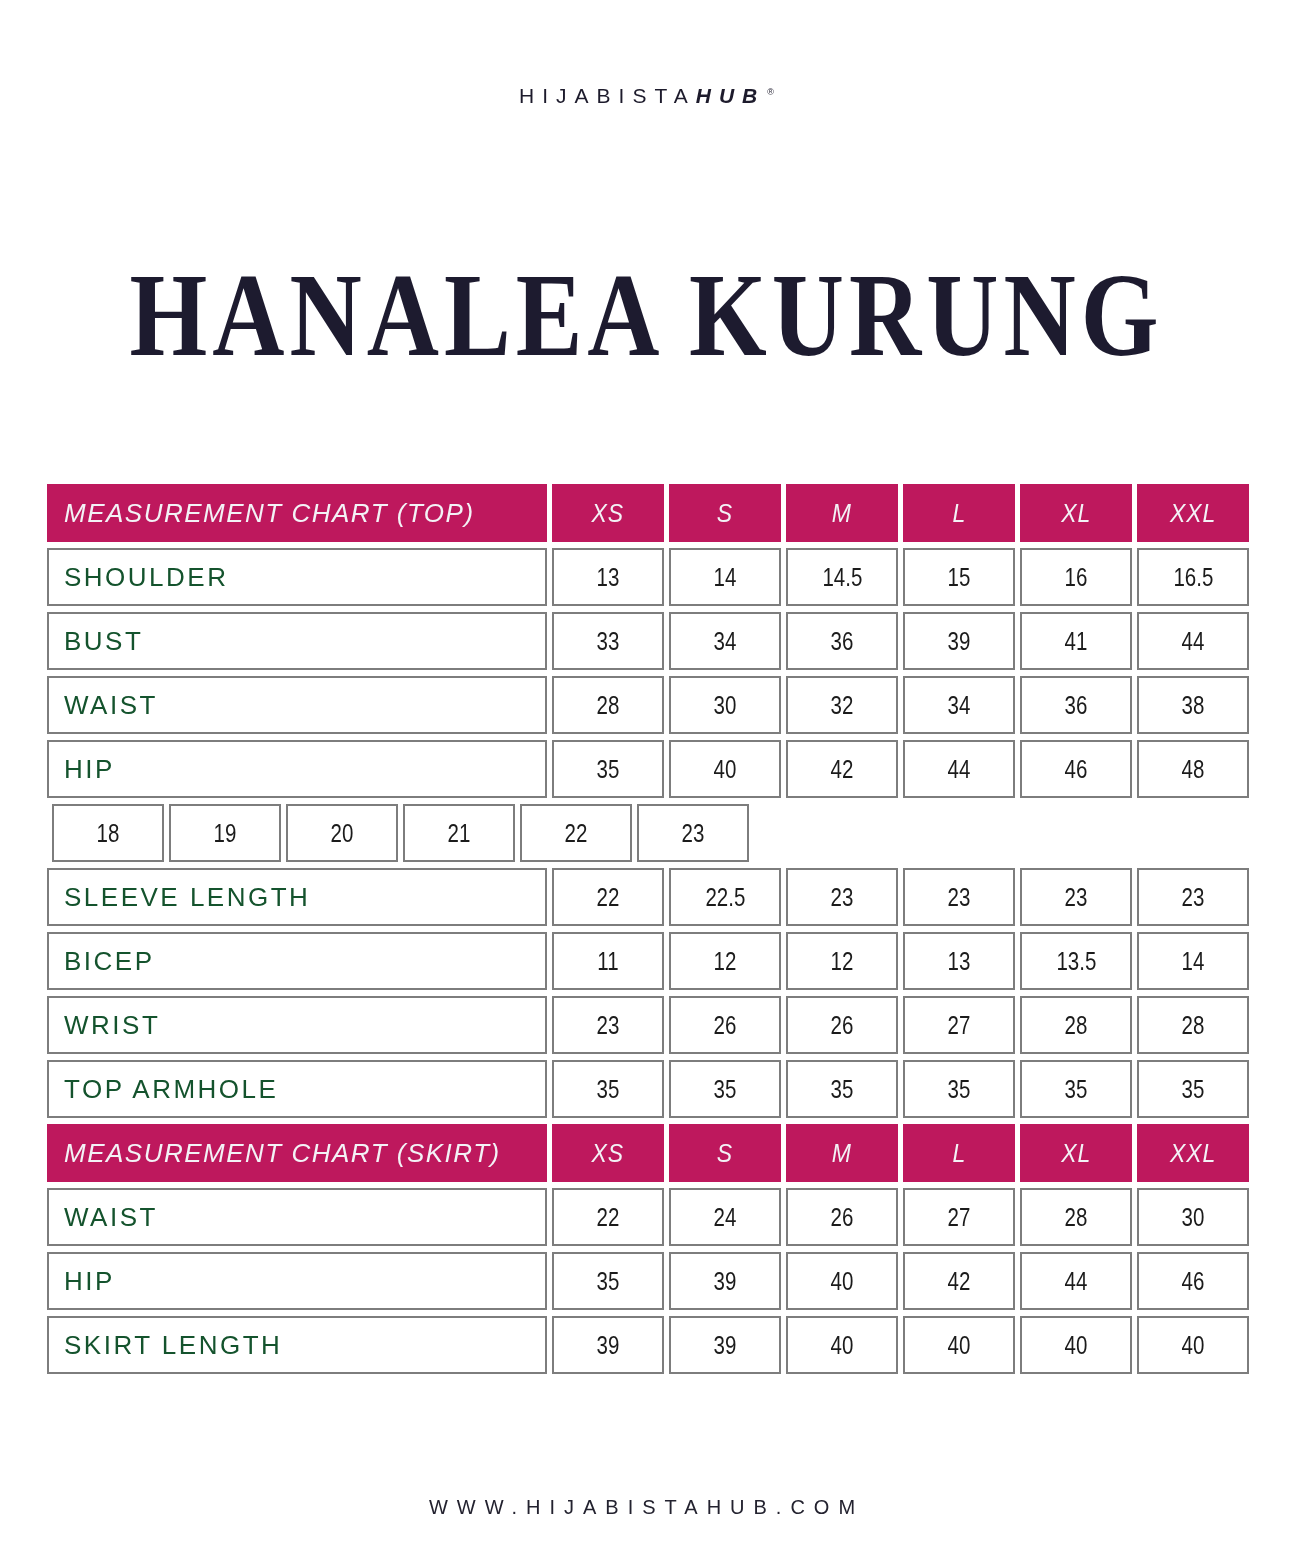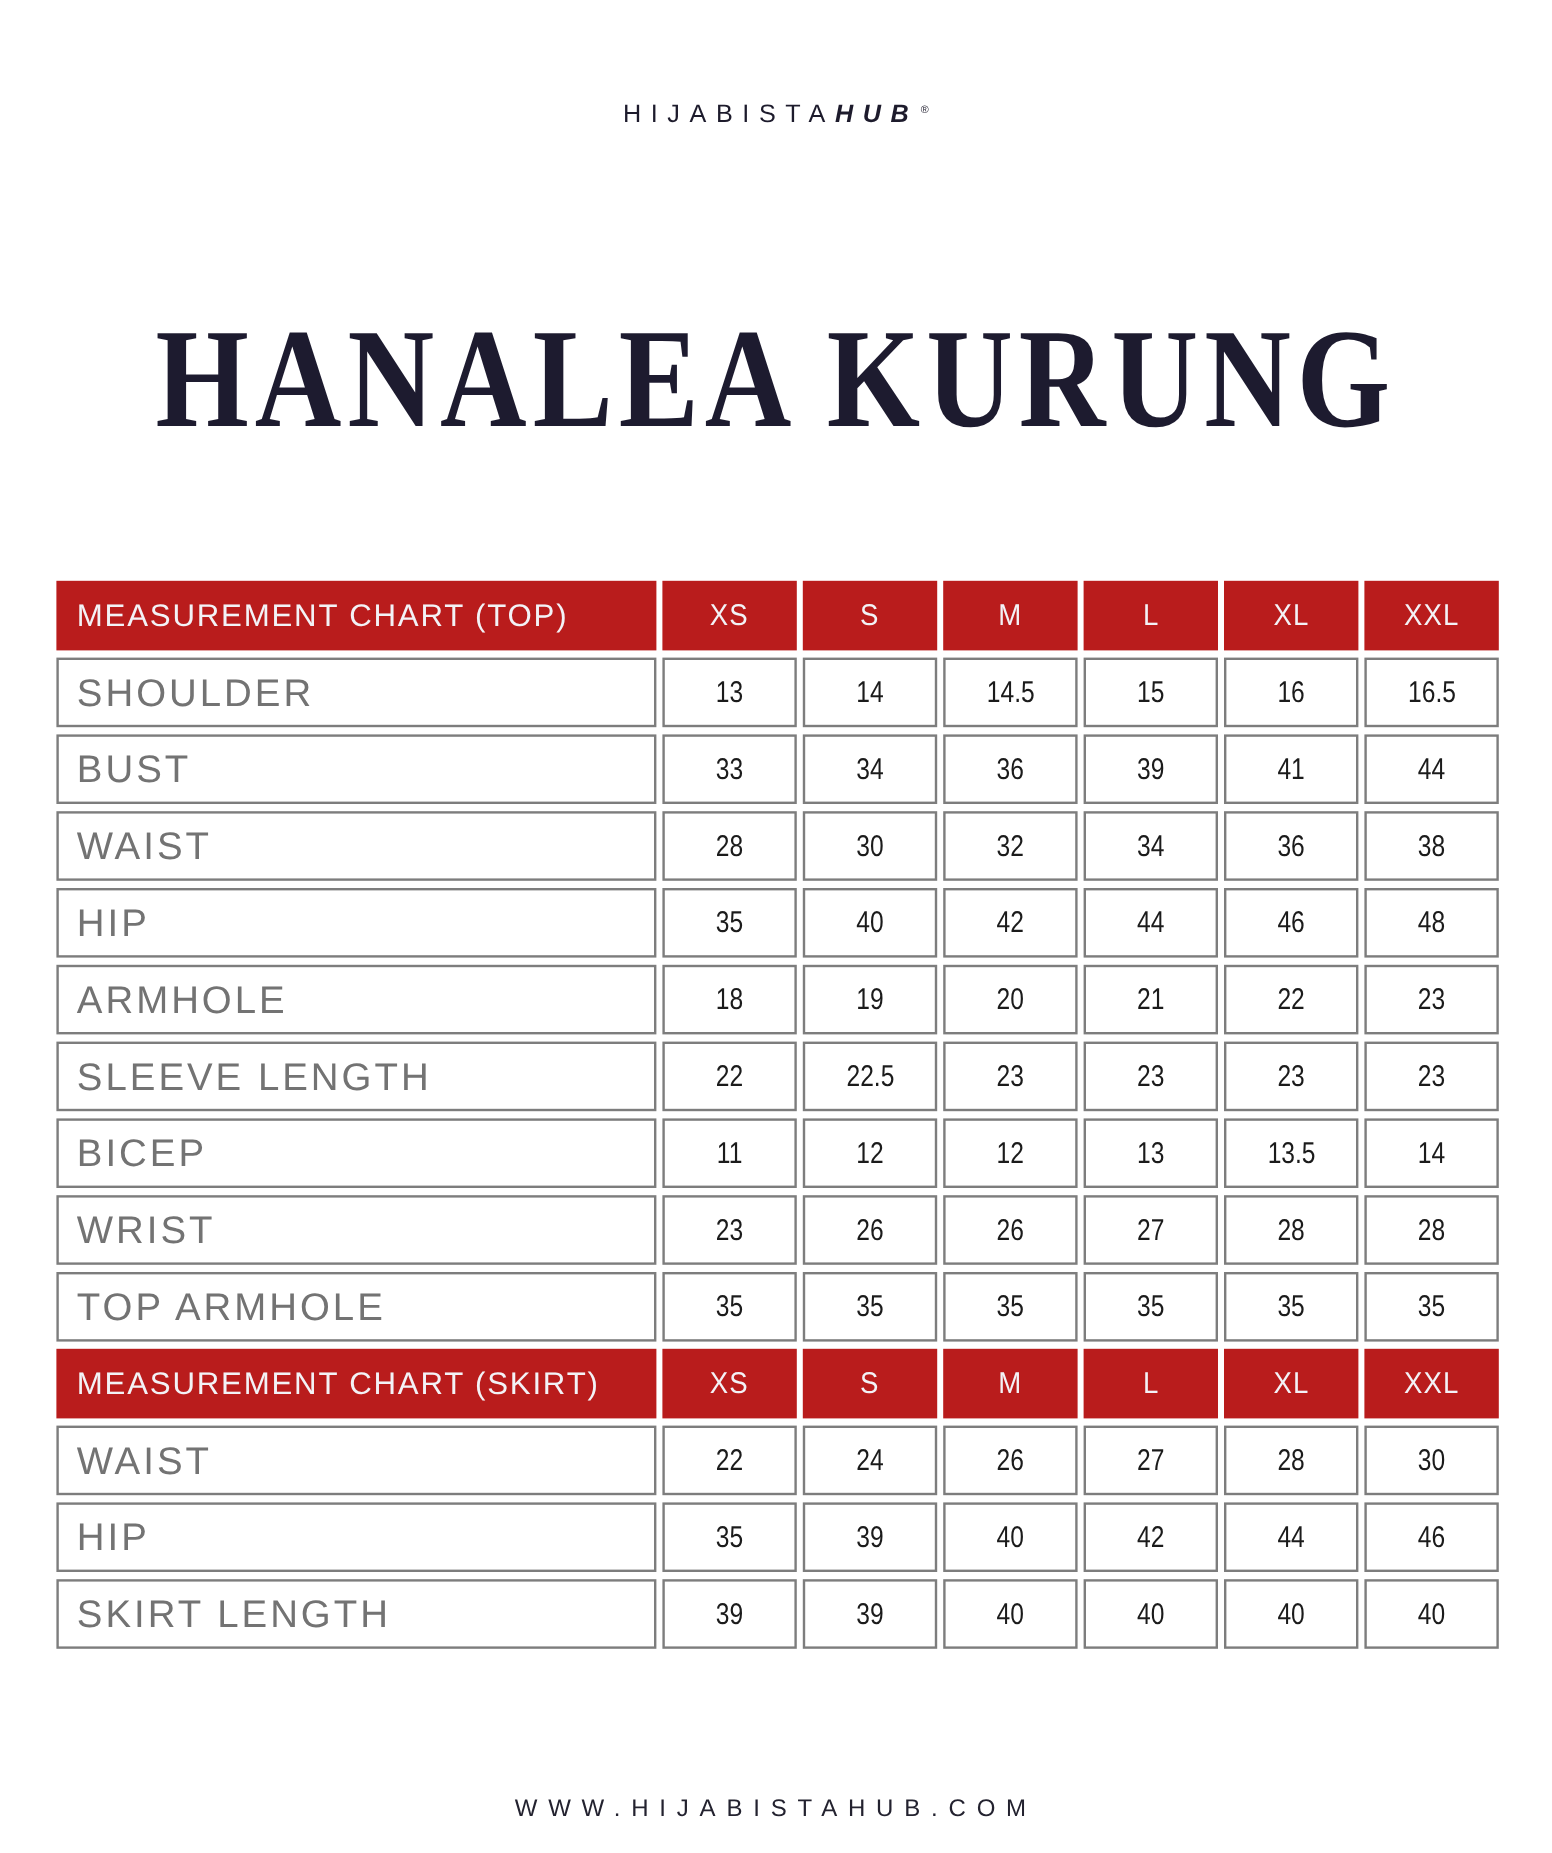--- a/index.html
+++ b/index.html
@@ -40,41 +40,42 @@
   .tables { position: absolute; left: 47px; top: 484px; width: 1211px; }
   .trow { display: flex; align-items: stretch; height: 58px; margin-bottom: 6px; }
   .cell { display: flex; align-items: center; }
 
   .label-col { width: 500px; flex: none; }
   .size-col  { width: 112px; flex: none; justify-content: center; }
   .size-col  { margin-left: 5px; }
   .size-col.first { }
 
   .dark {
-    background: #b91c1c;
+    background: #be185d;
     color: #f3f2f6;
+    font-style: italic;
   }
   .header-label {
     padding-left: 17px;
     font-size: 26px;
     letter-spacing: 1.5px;
     white-space: nowrap;
   }
   .header-size { font-size: 25px; letter-spacing: 1px; }
   .squeeze { display: inline-block; transform: scaleX(0.92); transform-origin: center; }
 
   .light {
     background: #ffffff;
     border: 2px solid #7d7d7d;
   }
   .row-label {
     padding-left: 15px;
-    font-size: 32px;
+    font-size: 26px;
     letter-spacing: 2.5px;
-    color: #737373;
+    color: #14532d;
     white-space: nowrap;
   }
   .val {
     font-size: 25px;
     color: #1b1b1b;
   }
   .val .squeeze-num { display: inline-block; transform: scaleX(0.82); transform-origin: center; }
 
   
   .footer {
@@ -197,21 +198,20 @@
           <div class="squeeze-num">44</div>
         </div>
         <div class="cell light size-col val">
           <div class="squeeze-num">46</div>
         </div>
         <div class="cell light size-col val">
           <div class="squeeze-num">48</div>
         </div>
       </div>
       <div class="trow">
-        <div class="cell light label-col row-label">ARMHOLE</div>
         <div class="cell light size-col val first">
           <div class="squeeze-num">18</div>
         </div>
         <div class="cell light size-col val">
           <div class="squeeze-num">19</div>
         </div>
         <div class="cell light size-col val">
           <div class="squeeze-num">20</div>
         </div>
         <div class="cell light size-col val">

